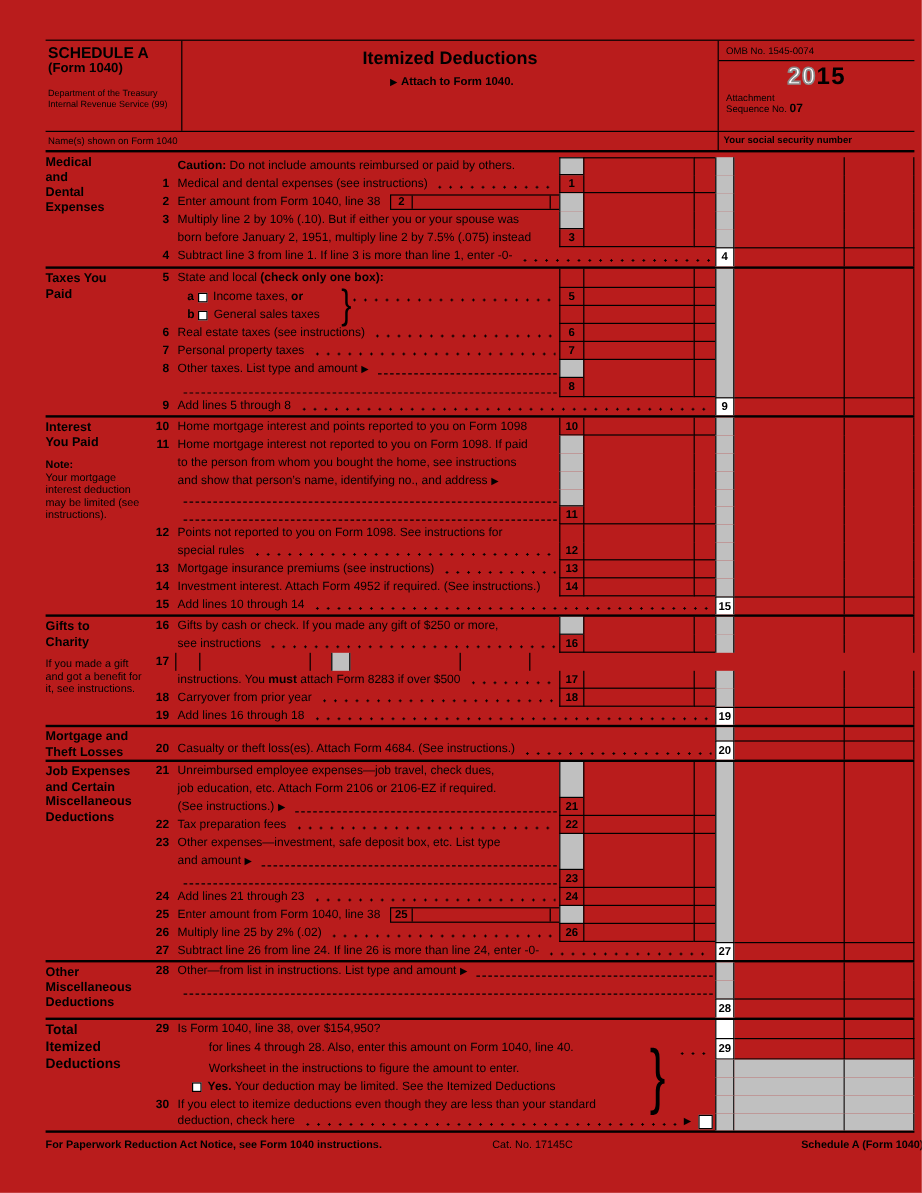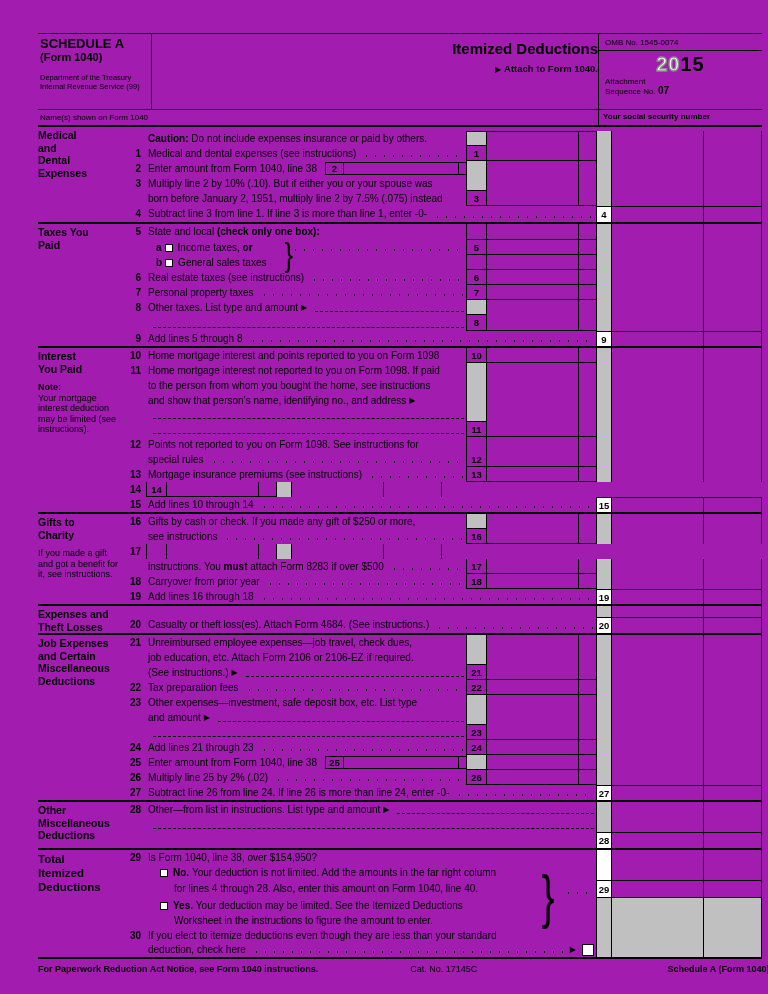--- a/index.html
+++ b/index.html
@@ -1,27 +1,27 @@
 <!DOCTYPE html>
 <html><head>
 <meta charset="utf-8">
 <style>
   *{box-sizing:border-box;margin:0;padding:0}
   body{background:#fff}
-  .page{position:relative;width:768px;height:994px;background:#a21caf;color:#000;
+  .page{position:relative;width:768px;height:994px;background:#b91c1c;color:#000;
         font-family:"Liberation Sans","DejaVu Sans",sans-serif;overflow:hidden}
   .inner{margin-left:38px;width:724px}
 
   
   .hdr{display:flex;margin-top:33px;border-top:1px solid #000;border-bottom:1px solid #000;height:77px}
   .hdr-left{width:114px;border-right:1px solid #000;padding:3px 2px 0 2px}
   .schedA{font-size:13px;font-weight:bold;line-height:14px}
   .formA{font-size:11px;font-weight:bold;line-height:13px;margin-bottom:10px}
   .dept{font-size:7.5px;line-height:8.5px}
-  .hdr-center{flex:1;text-align:right;padding-top:7px}
+  .hdr-center{flex:1;text-align:center;padding-top:7px}
   .title{font-size:15px;font-weight:bold;line-height:16px;margin-bottom:5px}
   .subtitle,.attach{font-size:9.5px;font-weight:bold;line-height:13px}
   .subtitle i{font-style:italic}
   .hdr-right{width:164px;border-left:1px solid #000}
   .omb{font-size:8px;padding:4px 0 3px 6px;border-bottom:1px solid #000}
   .year{font-size:20px;text-align:center;line-height:26px;letter-spacing:1px}
   .y-outline{color:#fff;-webkit-text-stroke:1.4px #8c8c8c;font-weight:bold}
   .y-bold{font-weight:bold}
   .att{font-size:8px;line-height:9px;padding-left:6px}
   .seq-no{font-weight:bold;font-size:10px}
@@ -116,21 +116,21 @@
     <div class="seclabel">
       <div>Medical</div>
           <div>and</div>
       <div>Dental</div>
           <div>Expenses</div>
     </div>
     <div class="row bbn">
       <div class="ln"></div>
       <div class="tx">
             <span class="nb">Caution: </span>
-            <span>Do not include expenses insurance or paid by others.</span>
+            <span>Do not include amounts reimbursed or paid by others.</span>
           </div>
       <div class="bn g bt"></div>
           <div class="a1 bt"></div>
           <div class="c1 bt"></div>
           <div class="strip"></div>
           <div class="a2"></div>
           <div class="c2"></div>
     </div>
     <div class="row">
       <div class="ln">1</div>
@@ -419,20 +419,23 @@
           </div>
       <div class="bn bb">13</div>
           <div class="a1 bb"></div>
           <div class="c1 bb"></div>
           <div class="strip"></div>
           <div class="a2"></div>
           <div class="c2"></div>
     </div>
     <div class="row">
       <div class="ln">14</div>
+      <div class="tx">
+            <span>Investment interest. Attach Form 4952 if required. (See instructions.)</span>
+          </div>
       <div class="bn bb">14</div>
           <div class="a1 bb"></div>
           <div class="c1 bb"></div>
           <div class="strip"></div>
           <div class="a2"></div>
           <div class="c2"></div>
     </div>
     <div class="row">
       <div class="ln">15</div>
       <div class="tx wide">
@@ -520,21 +523,21 @@
             <span class="dots"></span>
           </div>
       <div class="strip obox">19</div>
           <div class="a2 bt"></div>
           <div class="c2 bt"></div>
     </div>
   </div>
 
   <div class="sec">
     <div class="seclabel">
-      <div>Expenses and</div>
+      <div>Mortgage and</div>
           <div>Theft Losses</div>
     </div>
     <div class="row h11">
       <div class="ln"></div>
           <div class="tx wide"></div>
       <div class="strip"></div>
           <div class="a2"></div>
           <div class="c2"></div>
     </div>
     <div class="row h16">
@@ -740,56 +743,45 @@
     <span class="brace brace-29">}</span>
     <div class="row">
       <div class="ln">29</div>
       <div class="tx wide">
             <span>Is Form 1040, line 38, over $154,950?</span>
           </div>
       <div class="strip w"></div>
           <div class="a2"></div>
           <div class="c2"></div>
     </div>
-    <div class="row">
-      <div class="ln"></div>
-      <div class="tx wide">
-            <span class="cb cb29"></span>
-            <span class="nb">No. </span>
-            <span>Your deduction is not limited. Add the amounts in the far right column</span>
-          </div>
-      <div class="strip w"></div>
-          <div class="a2"></div>
-          <div class="c2"></div>
-    </div>
     <div class="row h18">
       <div class="ln"></div>
       <div class="tx wide">
             <span class="ind26">for lines 4 through 28. Also, enter this amount on Form 1040, line 40.</span>
             <span class="dots dots29"></span>
           </div>
       <div class="strip obox bb">29</div>
           <div class="a2 bt bb"></div>
           <div class="c2 bt bb"></div>
     </div>
     <div class="row">
       <div class="ln"></div>
       <div class="tx wide">
+            <span class="ind26">Worksheet in the instructions to figure the amount to enter.</span>
+          </div>
+      <div class="strip"></div>
+          <div class="a2 g2"></div>
+          <div class="c2 g2"></div>
+    </div>
+    <div class="row">
+      <div class="ln"></div>
+      <div class="tx wide">
             <span class="cb cb29"></span>
             <span class="nb">Yes. </span>
             <span>Your deduction may be limited. See the Itemized Deductions</span>
-          </div>
-      <div class="strip"></div>
-          <div class="a2 g2"></div>
-          <div class="c2 g2"></div>
-    </div>
-    <div class="row">
-      <div class="ln"></div>
-      <div class="tx wide">
-            <span class="ind26">Worksheet in the instructions to figure the amount to enter.</span>
           </div>
       <div class="strip"></div>
           <div class="a2 g2"></div>
           <div class="c2 g2"></div>
     </div>
     <div class="row">
       <div class="ln">30</div>
       <div class="tx wide">
             <span>If you elect to itemize deductions even though they are less than your standard</span>
           </div>

